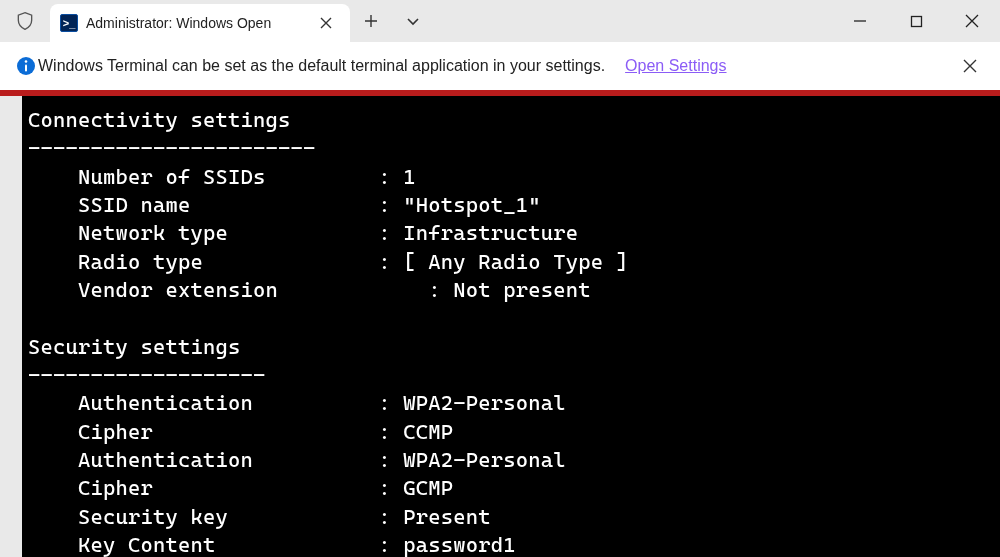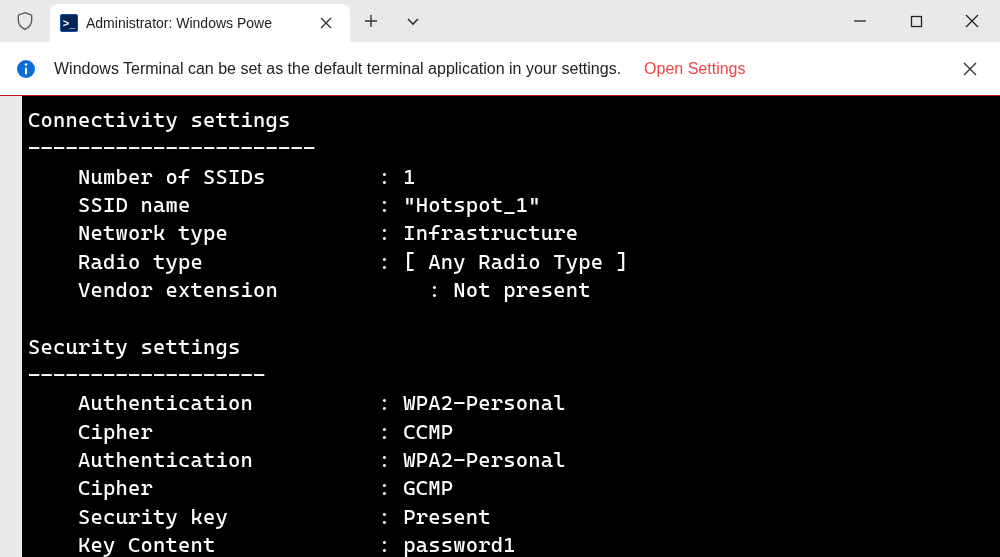--- a/index.html
+++ b/index.html
@@ -60,37 +60,37 @@
       width: 56px; height: 42px;
       display:flex; align-items:center; justify-content:center;
       cursor: pointer;
     }
     .infobar {
       background: #fff;
       height: 54px;
       display:flex;
       align-items:center;
       padding: 0 14px;
-      gap: 16px;
-      border-bottom: 1px solid #b91c1c;
+      border-bottom: 6px solid #b91c1c;
     }
     .info-icon-wrap {
       width: 24px; height: 24px;
       display:flex; align-items:center; justify-content:center;
     }
     .infobar-msg {
       font-size: 16px;
       color: #222;
       flex: 0 0 auto;
     }
     .infobar-link {
       font-size: 16px;
-      color: #ef4444;
-      cursor: pointer;
-      margin-left: 7px;
+      color: #8b5cf6;
+      cursor: pointer;
+      margin-left: 20px;
+      text-decoration: underline;
     }
     .infobar-spacer { flex:1; }
     .infobar-close {
       width: 32px; height:32px;
       display:flex; align-items:center; justify-content:center;
       cursor:pointer;
     }
     .terminal {
       background: #000;
       color: #fff;
@@ -117,21 +117,21 @@
 <body>
 
 <div class="titlebar">
   <div class="shield-area">
     <svg width="20" height="20" viewBox="0 0 24 24">
         <path fill="none" stroke="#555" stroke-width="1.6" d="M12 2 L20 5 V11 C20 16 16 20 12 22 C8 20 4 16 4 11 V5 Z"></path>
       </svg>
   </div>
   <div class="tab">
     <span class="ps-icon">&gt;_</span>
-    <span class="tab-title">Administrator: Windows Powe</span>
+    <span class="tab-title">Administrator: Windows Open</span>
     <div class="tab-close">
       <svg width="12" height="12" viewBox="0 0 12 12">
           <path stroke="#333" stroke-width="1.4" d="M1 1 L11 11 M11 1 L1 11"></path>
         </svg>
     </div>
   </div>
   <div class="tabbar-btn">
     <svg width="14" height="14" viewBox="0 0 14 14">
         <path stroke="#333" stroke-width="1.4" d="M7 1 V13 M1 7 H13"></path>
       </svg>

